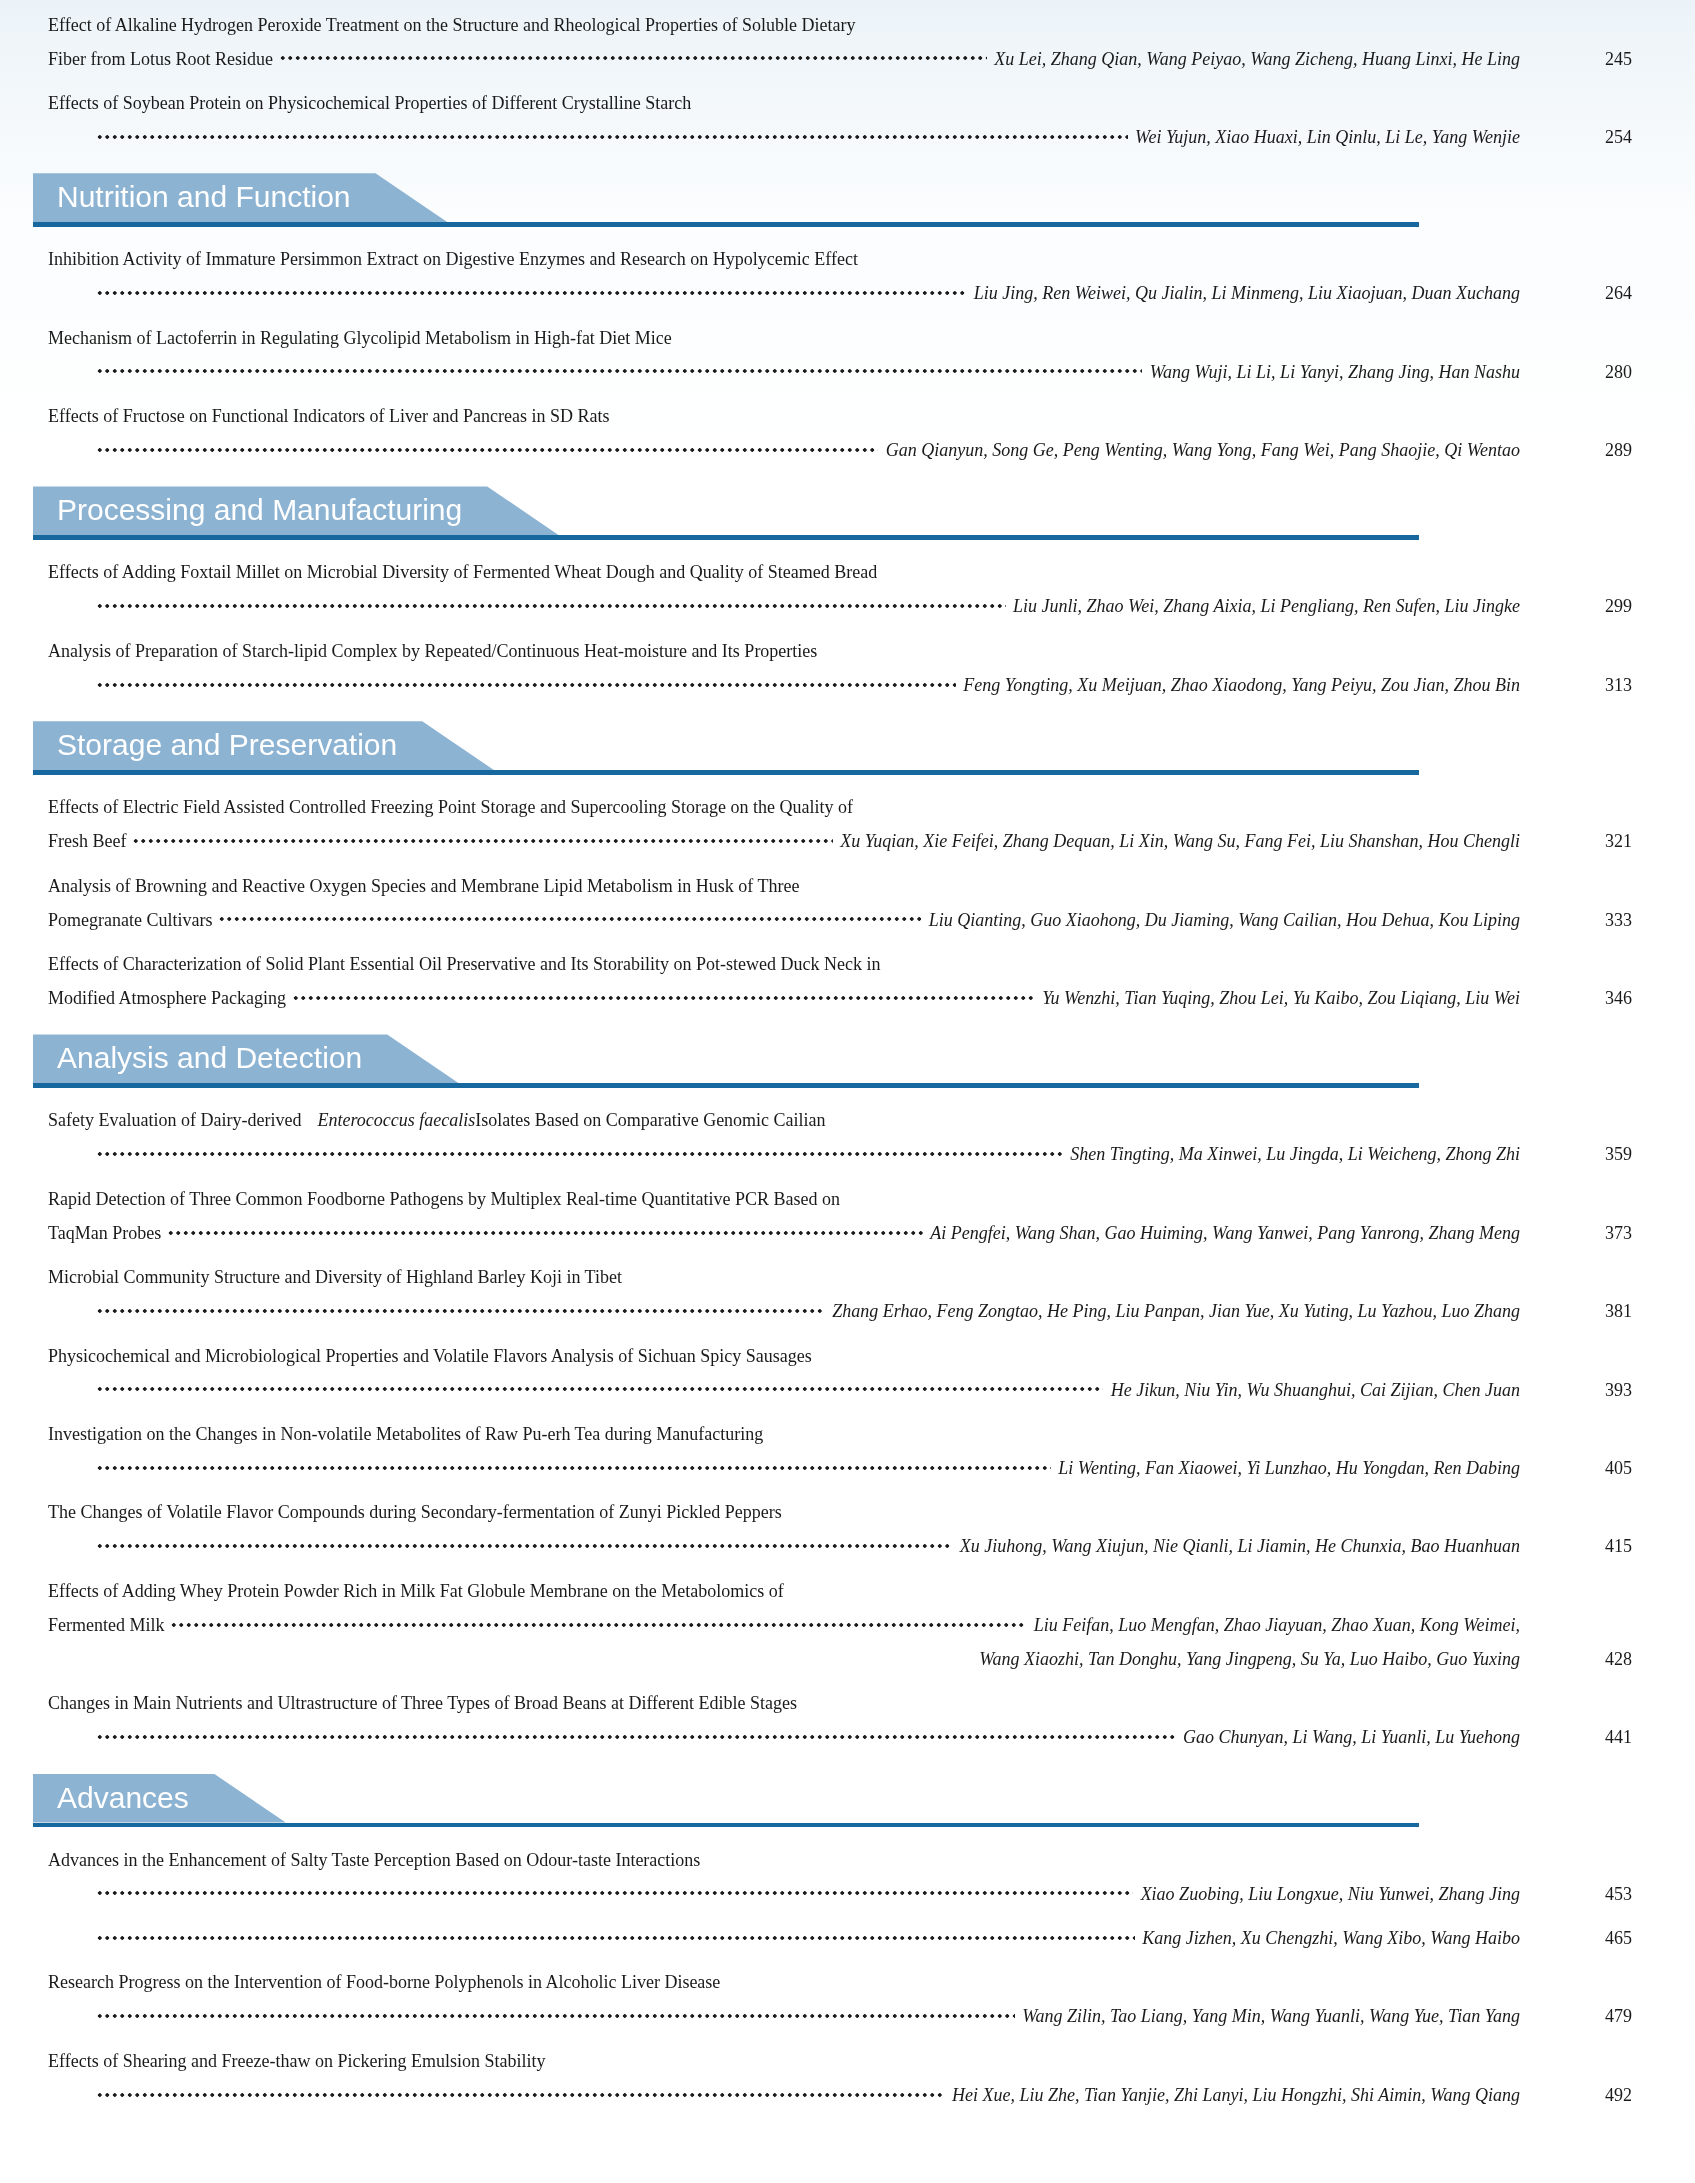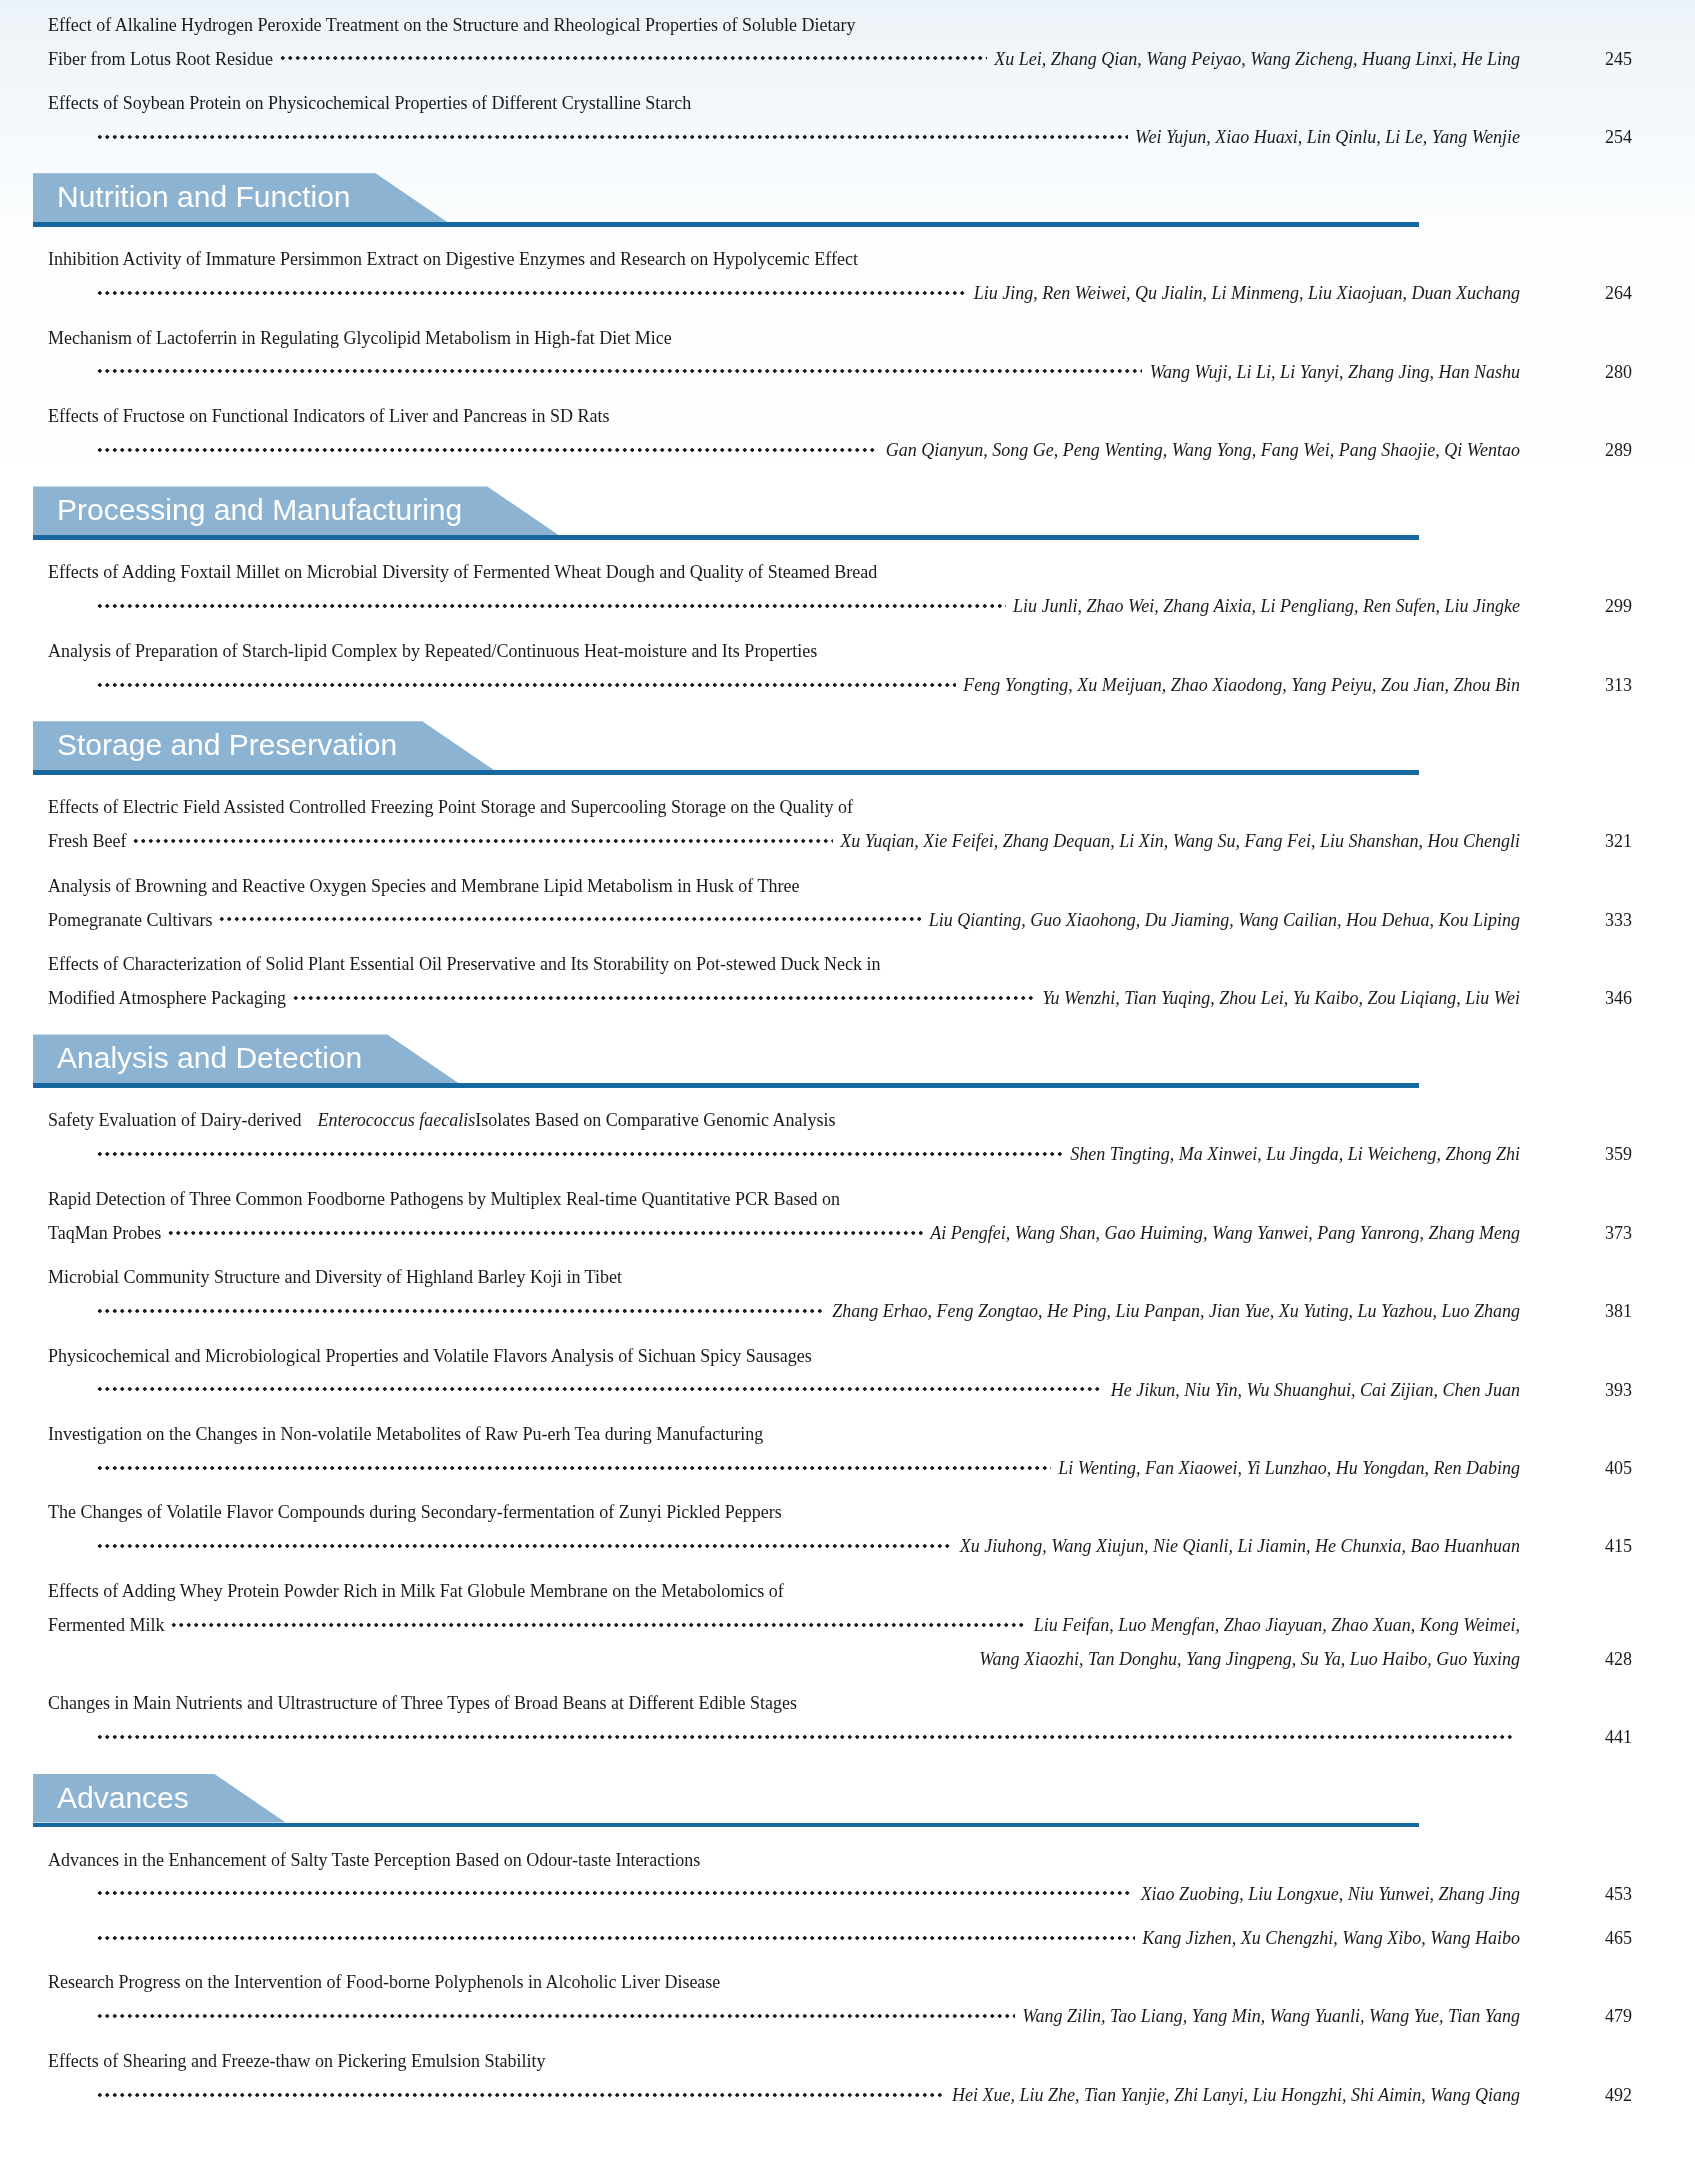--- a/index.html
+++ b/index.html
@@ -212,21 +212,21 @@
         </div>
       </div>
       <div class="section">
         <div class="banner-row">
           <div class="banner">Analysis and Detection</div>
         </div>
         <div class="entry">
           <div class="line">
             <span class="title-seg">Safety Evaluation of Dairy-derived </span>
             <span class="title-seg it">Enterococcus faecalis</span>
-            <span class="title-seg"> Isolates Based on Comparative Genomic Analysis</span>
+            <span class="title-seg"> Isolates Based on Comparative Genomic Cailian</span>
           </div>
           <div class="line">
             <span class="leader indent"></span>
             <span class="authors">Shen Tingting, Ma Xinwei, Lu Jingda, Li Weicheng, Zhong Zhi</span>
             <span class="page-num">359</span>
           </div>
         </div>
         <div class="entry">
           <div class="line">
             <span class="title-seg">Rapid Detection of Three Common Foodborne Pathogens by Multiplex Real-time Quantitative PCR Based on</span>
@@ -292,20 +292,21 @@
             <span class="authors">Wang Xiaozhi, Tan Donghu, Yang Jingpeng, Su Ya, Luo Haibo, Guo Yuxing</span>
             <span class="page-num">428</span>
           </div>
         </div>
         <div class="entry">
           <div class="line">
             <span class="title-seg">Changes in Main Nutrients and Ultrastructure of Three Types of Broad Beans at Different Edible Stages</span>
           </div>
           <div class="line">
             <span class="leader indent"></span>
+            <span class="authors">Gao Chunyan, Li Wang, Li Yuanli, Lu Yuehong</span>
             <span class="page-num">441</span>
           </div>
         </div>
       </div>
       <div class="section">
         <div class="banner-row">
           <div class="banner">Advances</div>
         </div>
         <div class="entry">
           <div class="line">

